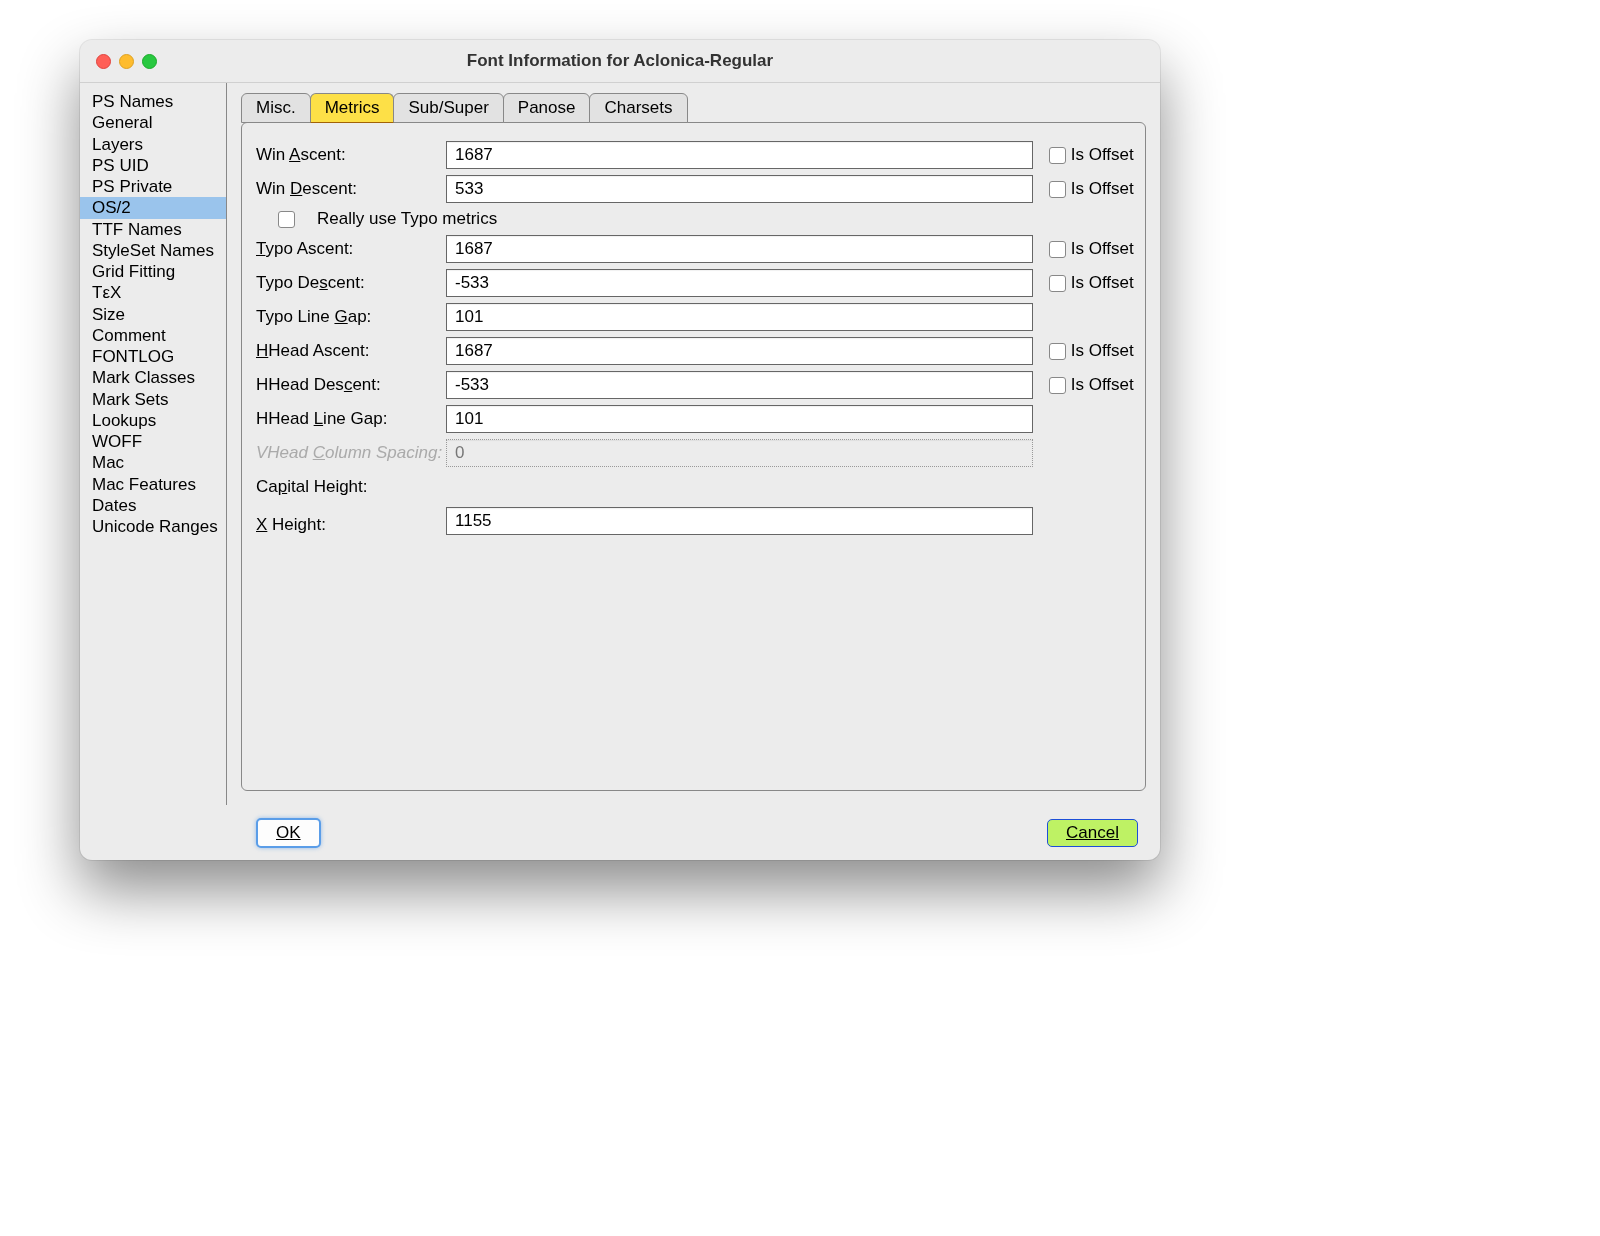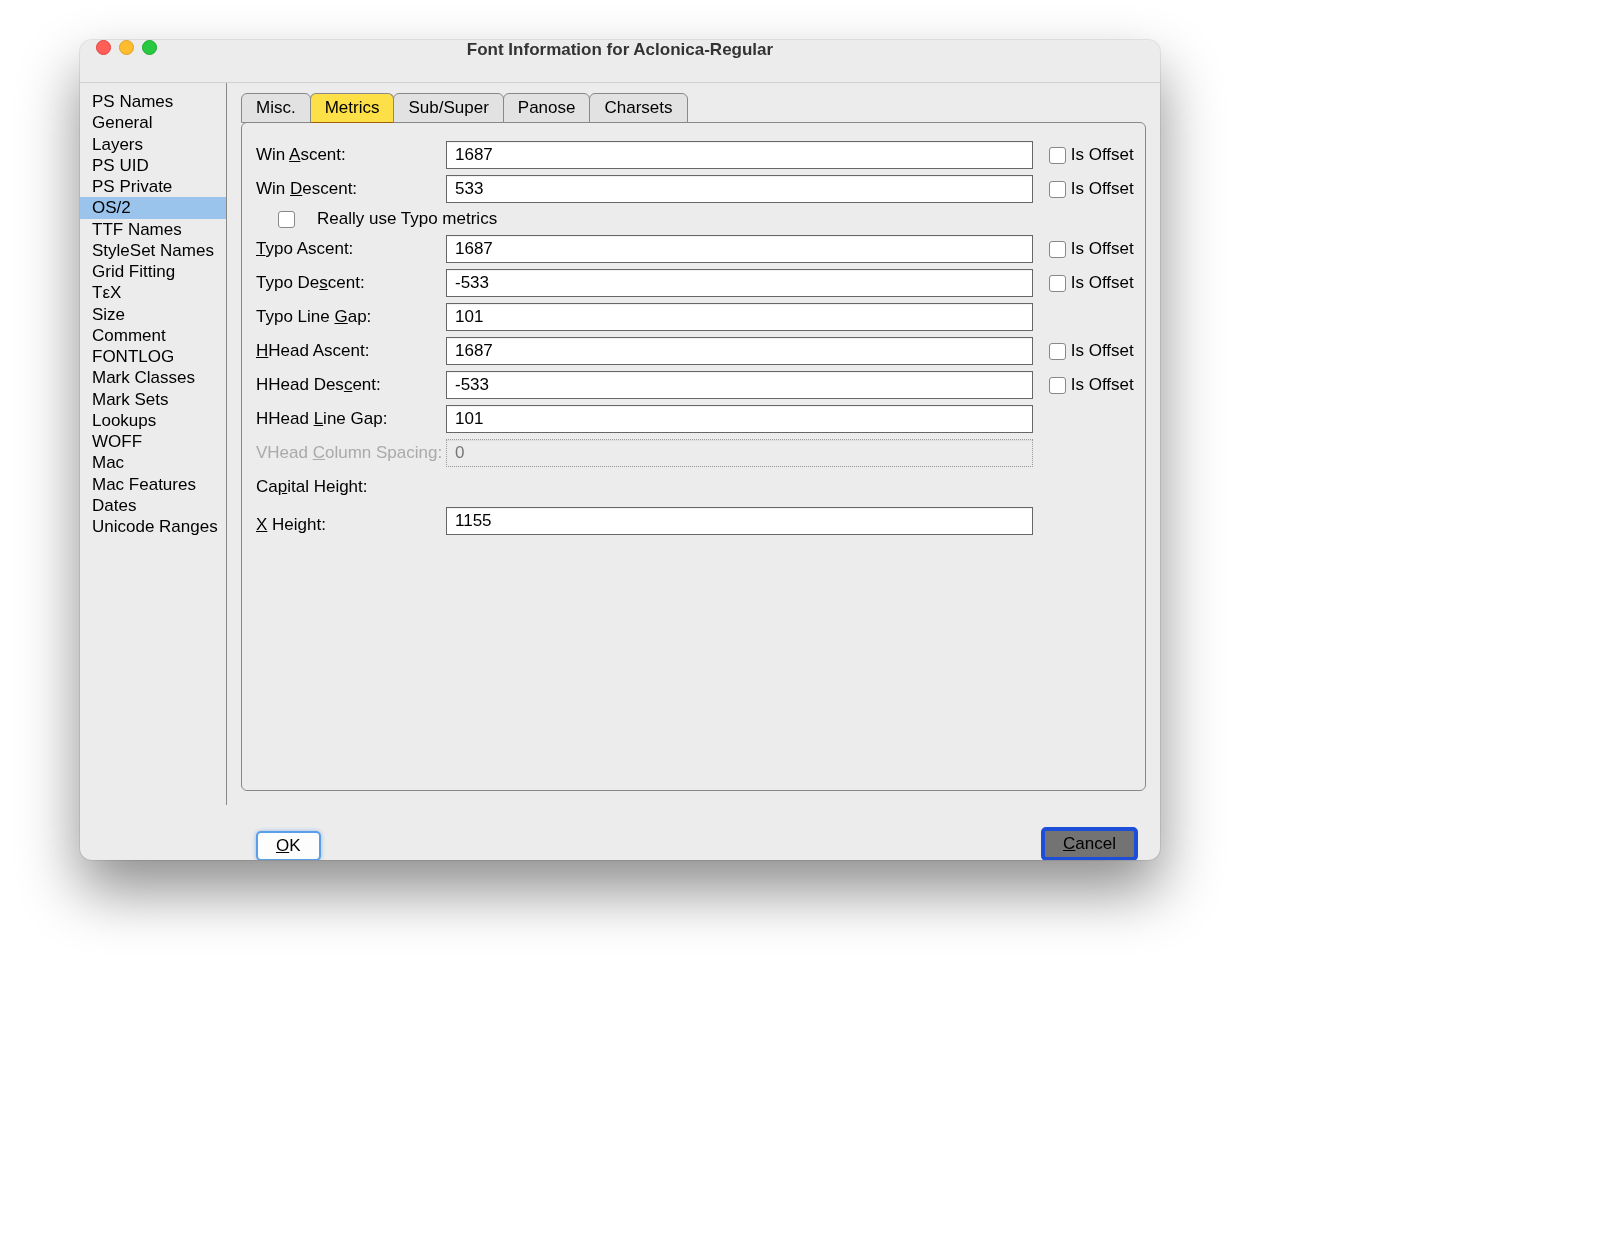--- a/index.html
+++ b/index.html
@@ -19,21 +19,21 @@
     width: 1080px;
     height: 820px;
     background: #ececec;
     border-radius: 12px;
     box-shadow: 0 30px 60px rgba(0,0,0,0.45), 0 0 0 1px rgba(0,0,0,0.08);
     overflow: hidden;
   }
   .titlebar {
     height: 42px;
     display: flex;
-    align-items: flex-start;
+    align-items: center;
     border-bottom: 1px solid #d0d0d0;
     position: relative;
   }
   .traffic-lights {
     display: flex;
     gap: 8px;
     padding-left: 16px;
   }
   .tl {
     width: 13px;
@@ -117,20 +117,21 @@
     margin-bottom: 6px;
     min-height: 28px;
   }
   .row-label {
     width: 190px;
     font-size: 17px;
     white-space: nowrap;
   }
   .row-label.disabled {
     color: #aaa;
+    font-style: italic;
   }
   .row-input {
     flex: 1;
     height: 24px;
     border: 1px solid #666;
     border-radius: 0;
     background: #fff;
     font-family: Liberation Sans, sans-serif;
     font-size: 17px;
     padding: 1px 8px;
@@ -179,28 +180,29 @@
     border: 1px solid #888;
     border-radius: 3px;
     background: #fff;
     display: inline-block;
     vertical-align: middle;
     margin-left: 6px;
   }
   .button-bar {
     height: 56px;
     display: flex;
-    align-items: flex-end;
+    align-items: center;
     padding: 0 22px 0 176px;
     justify-content: space-between;
+    text-decoration: underline;
   }
   .btn {
-    border: 4px solid #1d4ed8;
+    border: 1px solid #1d4ed8;
     border-radius: 5px;
-    background: #737373;
+    background: #bef264;
     padding: 3px 18px;
     font-size: 17px;
     cursor: default;
   }
   .btn.ok {
     border: 2px solid #5a9de8;
     box-shadow: 0 0 4px rgba(90,157,232,0.6);
     background: #fdfdfd;
   }
   u.mn { text-decoration: underline; }

